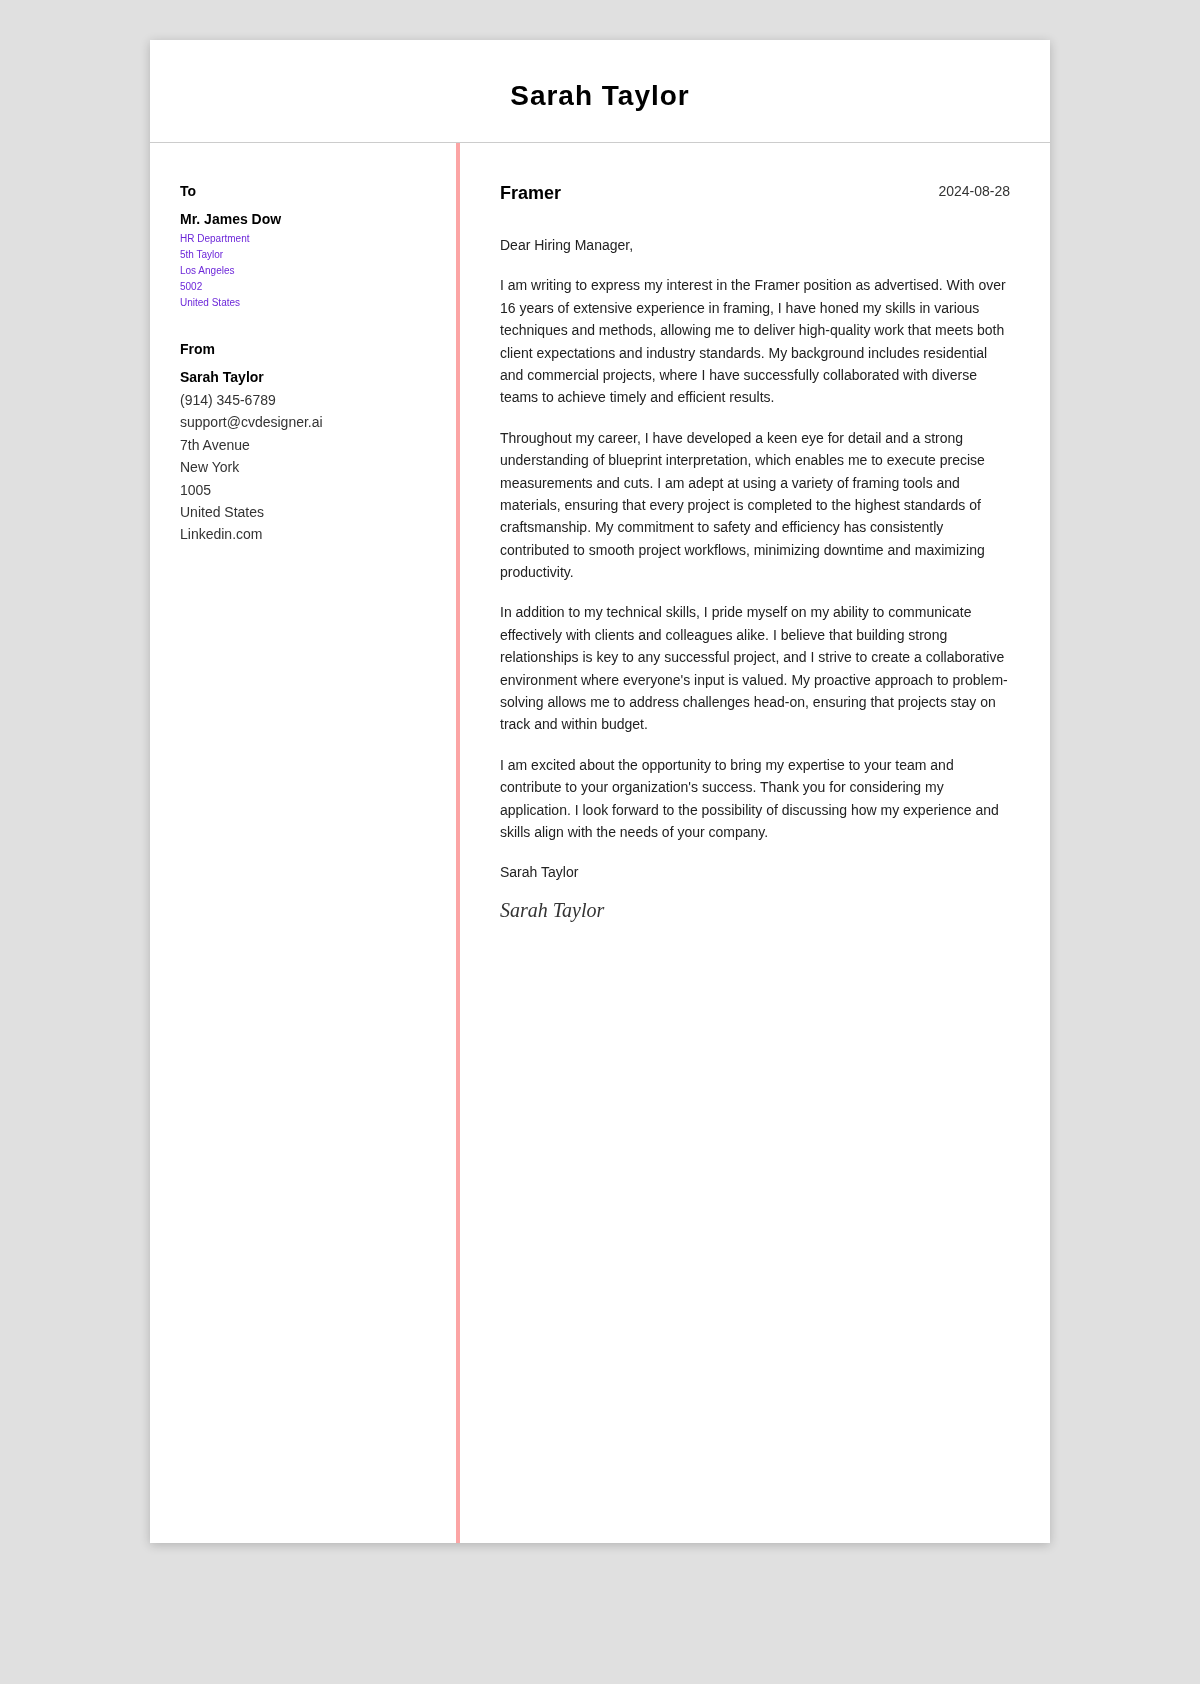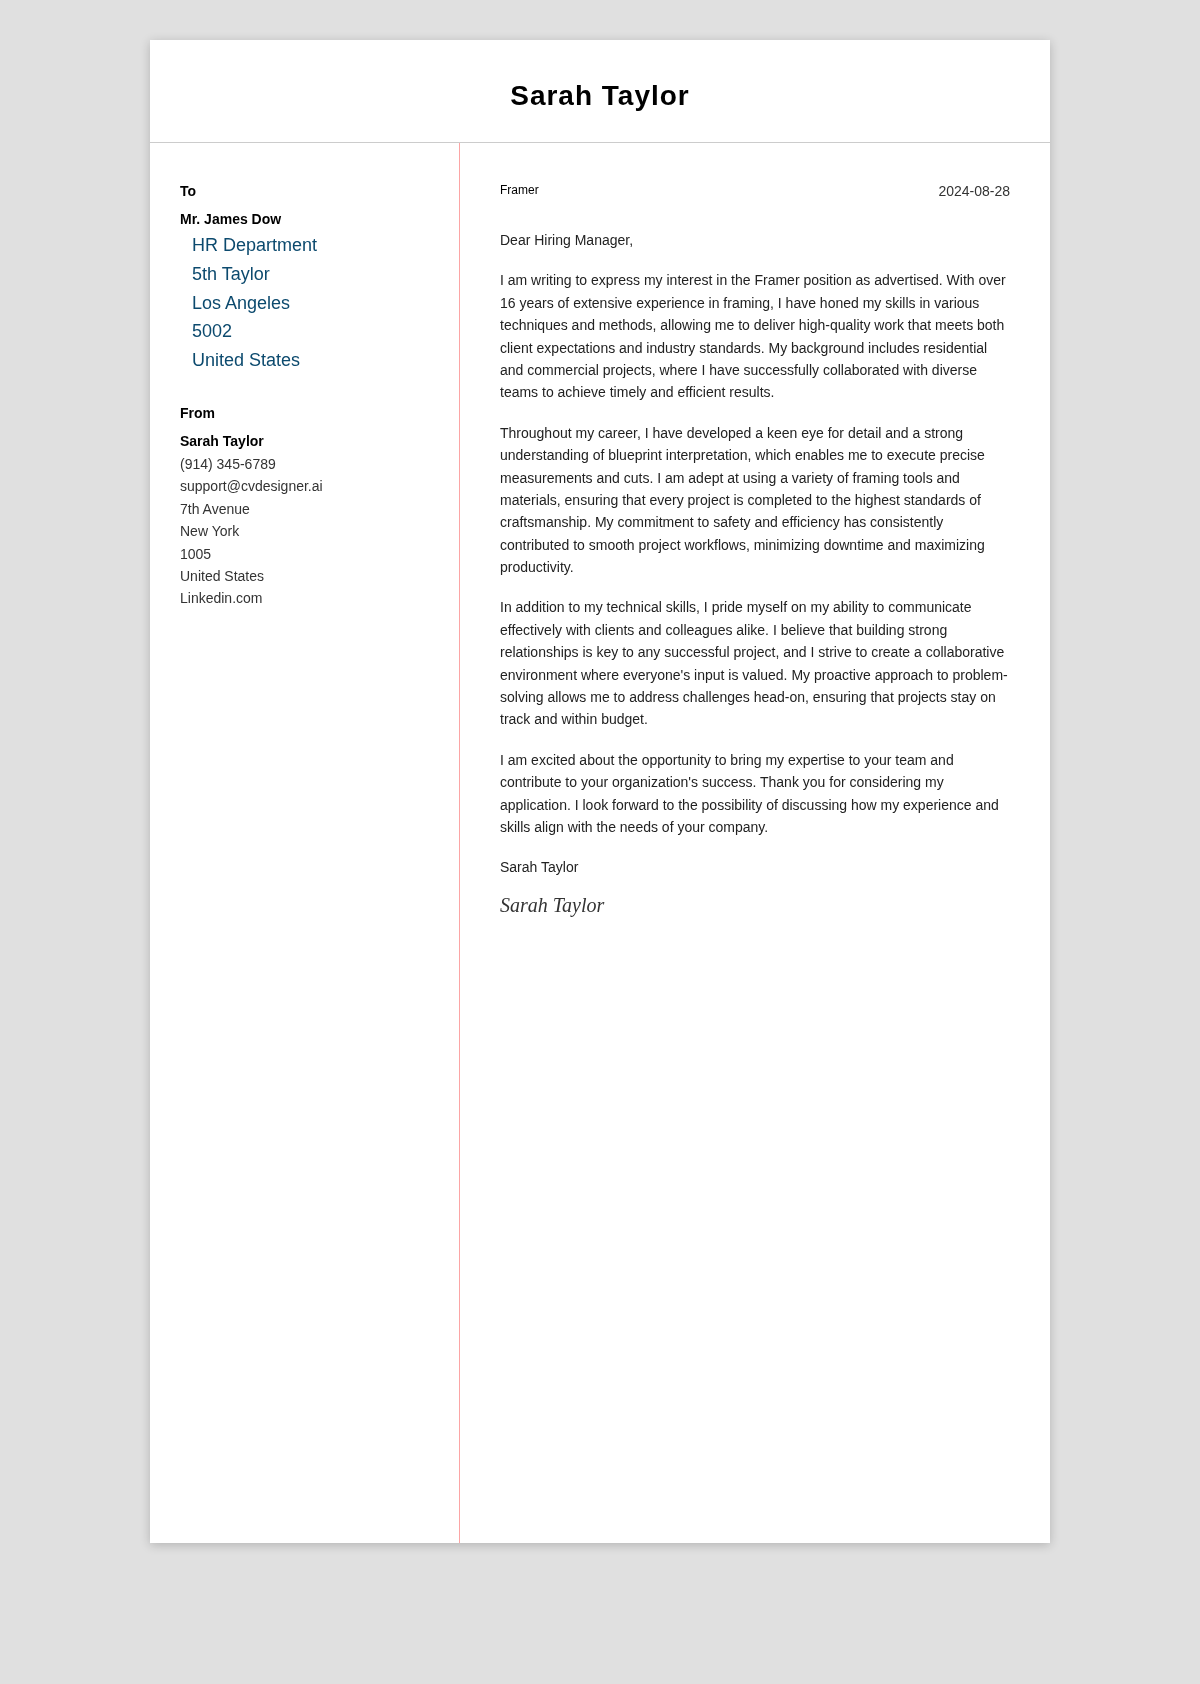--- a/index.html
+++ b/index.html
@@ -36,21 +36,21 @@
 
     .content {
       display: flex;
       min-height: 1400px;
     }
 
     .left-column {
       width: 310px;
       min-width: 310px;
       padding: 40px 30px;
-      border-right: 1px solid #fca5a5;
+      border-right: 4px solid #fca5a5;
     }
 
     .right-column {
       flex: 1;
       padding: 40px 40px;
     }
 
     .section-label {
       font-size: 14px;
       font-weight: bold;
@@ -66,24 +66,23 @@
       margin-top: 10px;
     }
 
     .recipient-name {
       font-weight: bold;
       font-size: 14px;
       margin-bottom: 4px;
     }
 
     .address-line {
-      font-size: 18px;
-      color: #0c4a6e;
+      font-size: 10px;
+      color: #6d28d9;
       line-height: 1.6;
-      margin-left: 12px;
     }
 
     .sender-name {
       font-weight: bold;
       font-size: 14px;
       margin-bottom: 4px;
     }
 
     .sender-info {
       font-size: 14px;
@@ -92,22 +91,22 @@
     }
 
     .right-header {
       display: flex;
       justify-content: space-between;
       align-items: flex-start;
       margin-bottom: 30px;
     }
 
     .company-name {
-      font-weight: normal;
-      font-size: 12px;
+      font-weight: bold;
+      font-size: 18px;
     }
 
     .date {
       font-size: 14px;
       color: #333;
     }
 
     .letter-body {
       font-size: 14px;
       color: #222;

